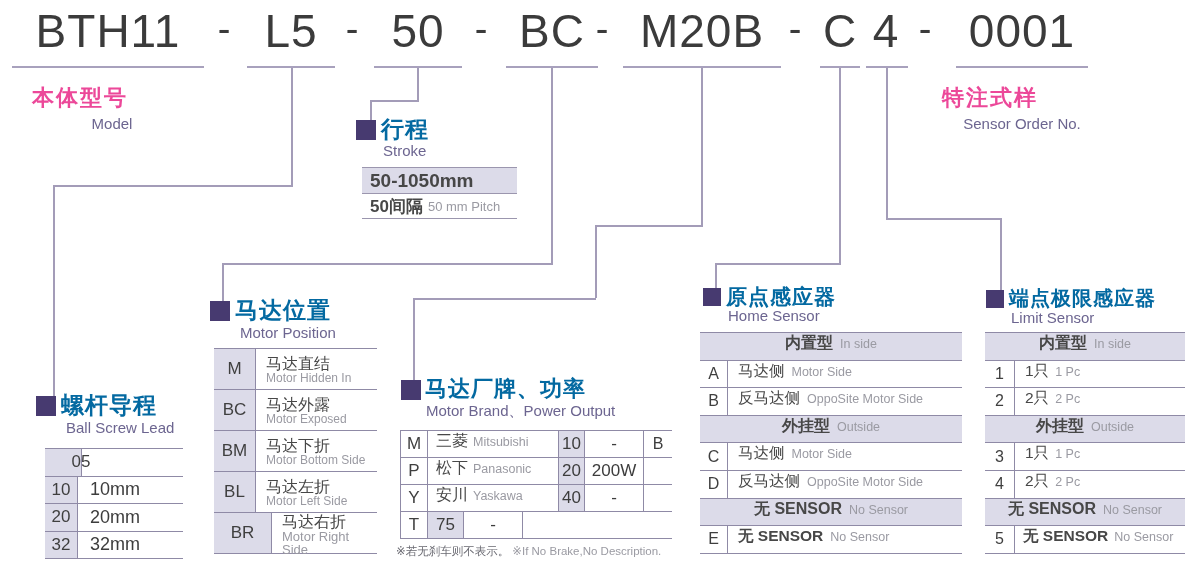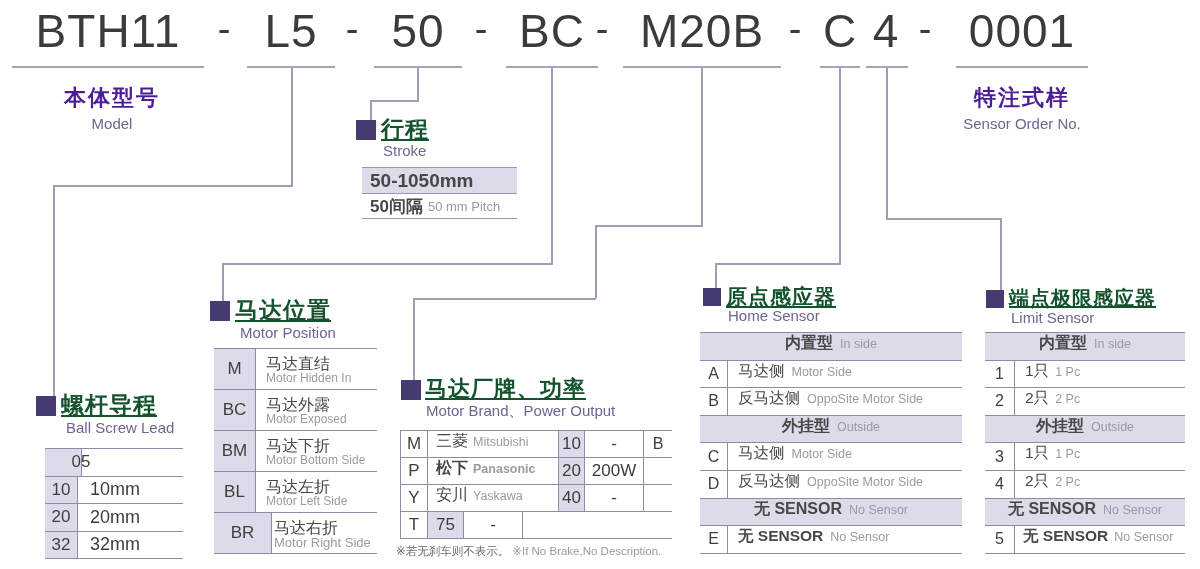--- a/index.html
+++ b/index.html
@@ -11,23 +11,23 @@
   .seg{position:absolute;top:2px;height:58px;display:flex;align-items:center;justify-content:center;
        font-size:46px;font-weight:300;letter-spacing:1px;color:#3b3b3b;white-space:nowrap;}
   .hyph{position:absolute;top:0;height:58px;display:flex;align-items:center;justify-content:center;
        font-size:38px;font-weight:300;color:#3b3b3b;}
   .underline{position:absolute;top:66px;height:2px;background:#a8a1bd;}
   
   .ln{position:absolute;background:#a39cb8;}
   .v{width:1.6px;} .h{height:1.6px;}
   
   .marker{position:absolute;width:20px;height:20px;background:#473a70;}
-  .sec-zh{position:absolute;font-size:23px;font-weight:600;color:#14532d;white-space:nowrap;letter-spacing:1px;text-decoration:underline;}
+  .sec-zh{position:absolute;font-size:23px;font-weight:600;color:#0369a1;white-space:nowrap;letter-spacing:1px;}
   .sec-en{position:absolute;font-size:15px;color:#6c6590;white-space:nowrap;}
-  .big-zh{position:absolute;font-size:22px;font-weight:600;color:#4c1d95;letter-spacing:2px;white-space:nowrap;text-align:center;}
+  .big-zh{position:absolute;font-size:22px;font-weight:600;color:#ec4899;letter-spacing:2px;white-space:nowrap;}
   .big-en{position:absolute;font-size:15px;color:#6c6590;white-space:nowrap;text-align:center;}
   
   .tbl{position:absolute;border-top:1.4px solid #8f8aa6;box-sizing:border-box;}
   .trow{display:flex;border-bottom:1.4px solid #8f8aa6;box-sizing:border-box;align-items:stretch;}
   .cell{display:flex;align-items:center;box-sizing:border-box;}
   .code{justify-content:center;background:#dcdbe9;border-right:1.4px solid #8f8aa6;font-size:17px;color:#3f3f3f;}
   .shade{background:#dcdbe9;}
   .zh{color:#474747;} .gloss{color:#9a9aa2;}
   .base{display:flex;align-items:baseline;}
   
@@ -166,21 +166,21 @@
       <div class="cell code" style="width:42px;">BL</div>
       <div class="cell" style="flex:1;padding-left:10px;">
         <div>
           <div class="zh" style="font-size:16px;line-height:17px;margin-top:2px;">马达左折</div>
           <div class="gloss" style="font-size:12px;line-height:13px;">Motor Left Side</div>
         </div>
       </div>
     </div>
     <div class="trow" style="height:41px;">
       <div class="cell code" style="width:58px;">BR</div>
-      <div class="cell" style="flex:1;padding-left:2px;">
+      <div class="cell" style="flex:1;padding-left:10px;">
         <div>
           <div class="zh" style="font-size:16px;line-height:17px;margin-top:2px;">马达右折</div>
           <div class="gloss" style="font-size:13px;line-height:13px;">Motor Right Side</div>
         </div>
       </div>
     </div>
   </div>
 
   <div class="marker" style="left:401px;top:380px;"></div>
   <div class="sec-zh" style="left:425px;top:374px;font-size:22px;">马达厂牌、功率</div>
@@ -191,21 +191,21 @@
       <div class="cell base" style="width:131px;padding-left:8px;border-right:1.4px solid #8f8aa6;">
         <span class="zh" style="font-size:16px;">三菱</span>
         <span class="gloss" style="font-size:12.5px;margin-left:5px;">Mitsubishi</span>
       </div>
       <div class="cell shade" style="width:26px;justify-content:center;font-size:17px;border-right:1.4px solid #8f8aa6;">10</div>
       <div class="cell" style="width:59px;justify-content:center;font-size:17px;border-right:1.4px solid #8f8aa6;">-</div>
       <div class="cell" style="flex:1;justify-content:center;font-size:16px;">B</div>
     </div>
     <div class="trow" style="height:27px;">
       <div class="cell code" style="width:27px;background:#fff;">P</div>
-      <div class="cell base" style="width:131px;padding-left:8px;border-right:1.4px solid #8f8aa6;font-weight:bold;">
+      <div class="cell base" style="width:131px;padding-left:8px;border-right:1.4px solid #8f8aa6;">
         <span class="zh" style="font-size:16px;">松下</span>
         <span class="gloss" style="font-size:12.5px;margin-left:5px;">Panasonic</span>
       </div>
       <div class="cell shade" style="width:26px;justify-content:center;font-size:17px;border-right:1.4px solid #8f8aa6;">20</div>
       <div class="cell" style="width:59px;justify-content:center;font-size:17px;border-right:1.4px solid #8f8aa6;">200W</div>
       <div class="cell" style="flex:1;justify-content:center;font-size:16px;"></div>
     </div>
     <div class="trow" style="height:27px;">
       <div class="cell code" style="width:27px;background:#fff;">Y</div>
       <div class="cell base" style="width:131px;padding-left:8px;border-right:1.4px solid #8f8aa6;">

